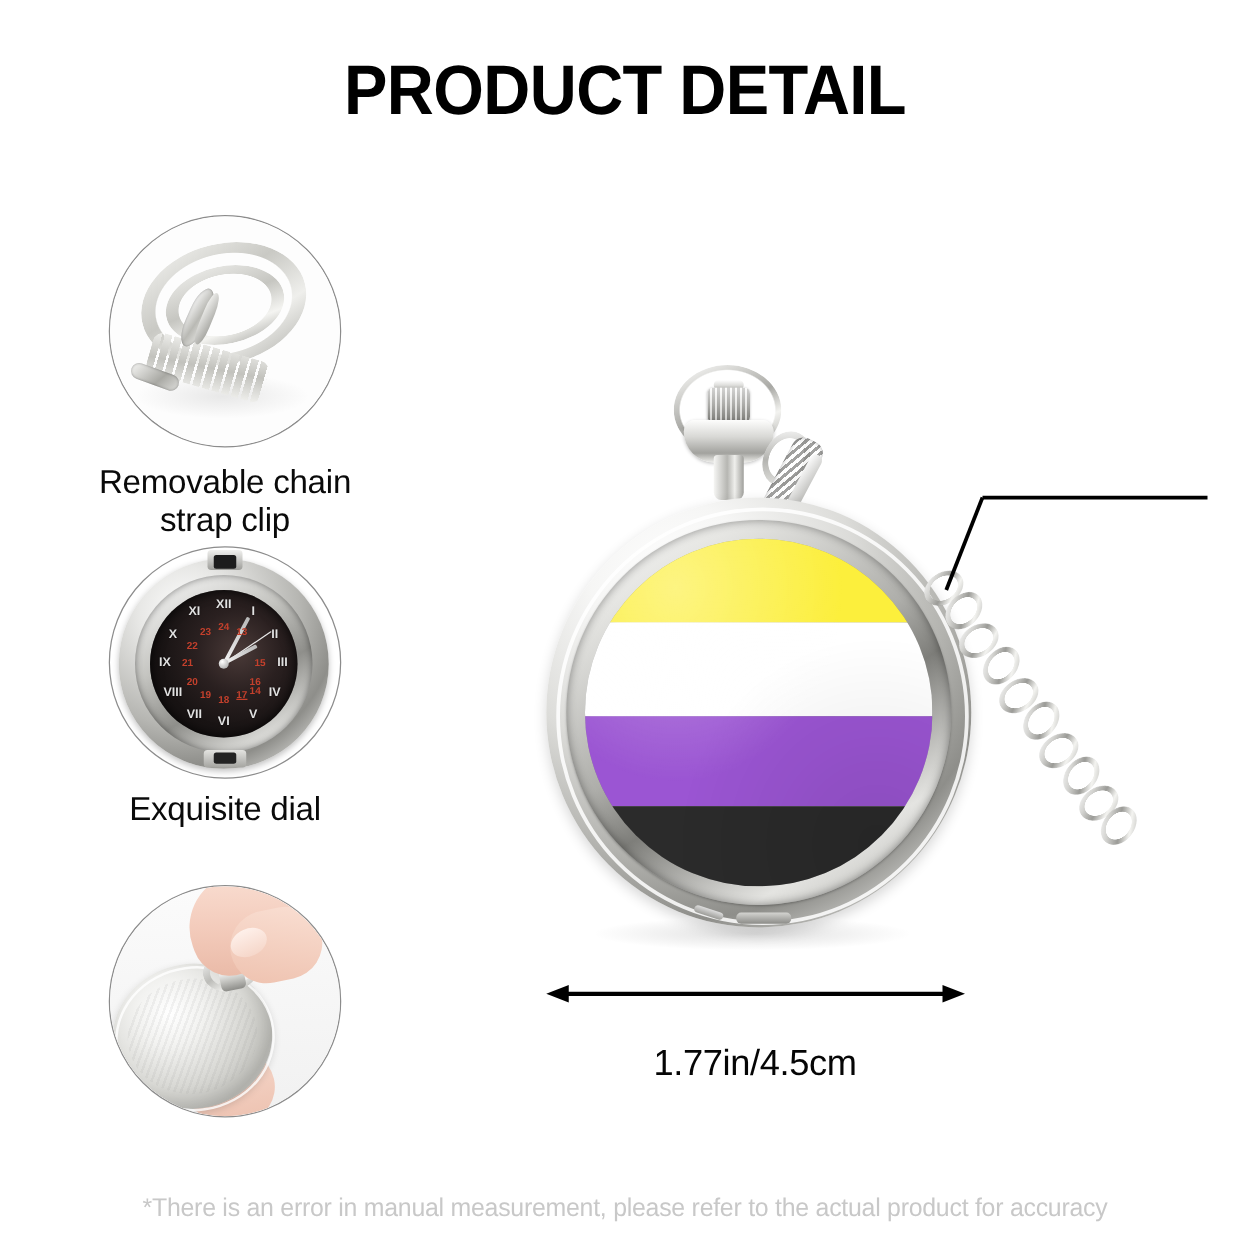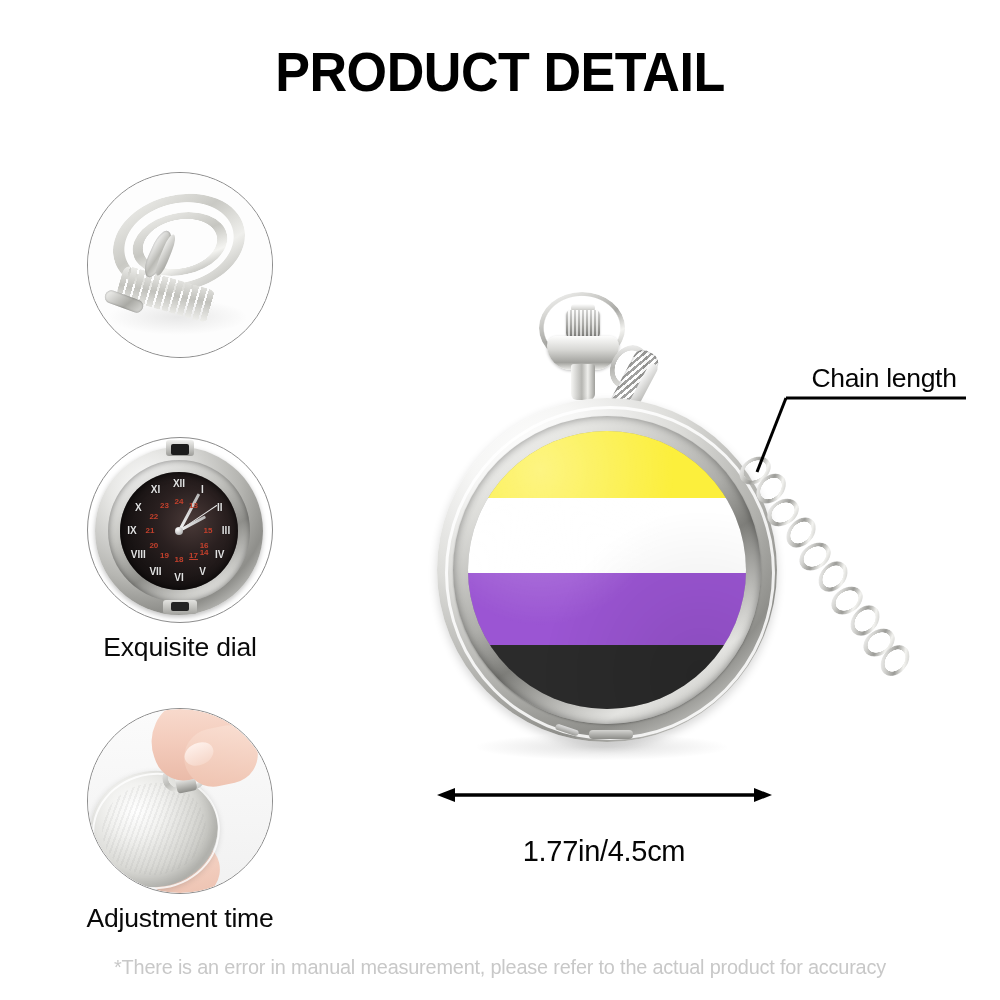--- a/index.html
+++ b/index.html
@@ -493,20 +493,24 @@
     <div class="thumb-inner">
       <div class="t1-bg"></div>
       <div class="t1-shadow"></div>
       <div class="t1-loop outer"></div>
       <div class="t1-loop inner"></div>
       <div class="t1-chain-tail"></div>
       <div class="t1-clip"></div>
       <div class="t1-clip2"></div>
       <div class="t1-clasp"></div>
     </div>
+  </div>
+  <div class="feature-label">
+    <div>Removable chain</div>
+    <div>strap clip</div>
   </div>
 </div>
 
 <div class="feature" id="feature-dial">
   <div class="thumb-wrap">
     <div class="thumb-inner">
       <div class="t2-case"></div>
       <div class="t2-crown"></div>
       <div class="t2-crown-blk"></div>
       <div class="t2-bezel"></div>
@@ -555,21 +559,20 @@
       <div class="t3-case"></div>
       <div class="t3-brush"></div>
       <div class="t3-case-edge"></div>
       <div class="t3-bow"></div>
       <div class="t3-knob"></div>
       <div class="t3-finger-top"></div>
       <div class="t3-finger-top2"></div>
       <div class="t3-nail"></div>
     </div>
   </div>
-  <div class="feature-label">Adjustment time</div>
 </div>
 
 <div id="main-watch">
   <div id="watch-shadow"></div>
 
   <div id="bow-ring"></div>
   <div id="crown-cap"></div>
   <div id="crown-knob"></div>
   <div id="shoulder"></div>
   <div id="stem"></div>
@@ -610,18 +613,17 @@
 
   <line x1="786" y1="398" x2="966" y2="398" stroke="#000" stroke-width="3"></line>
   <line x1="786" y1="398" x2="757" y2="472" stroke="#000" stroke-width="3"></line>
 
   <line x1="448" y1="795" x2="762" y2="795" stroke="#000" stroke-width="3.4"></line>
   <polygon points="437,795 455,788 455,802" fill="#000"></polygon>
   <polygon points="772,795 754,788 754,802" fill="#000"></polygon>
 </svg>
 
 <div id="chain-length-label">
-  <div>Chain length</div>
 </div>
 
 <div id="dim-label">1.77in/4.5cm</div>
 
 <div id="footer-note">*There is an error in manual measurement, please refer to the actual product for accuracy</div>
 
 </body></html>

